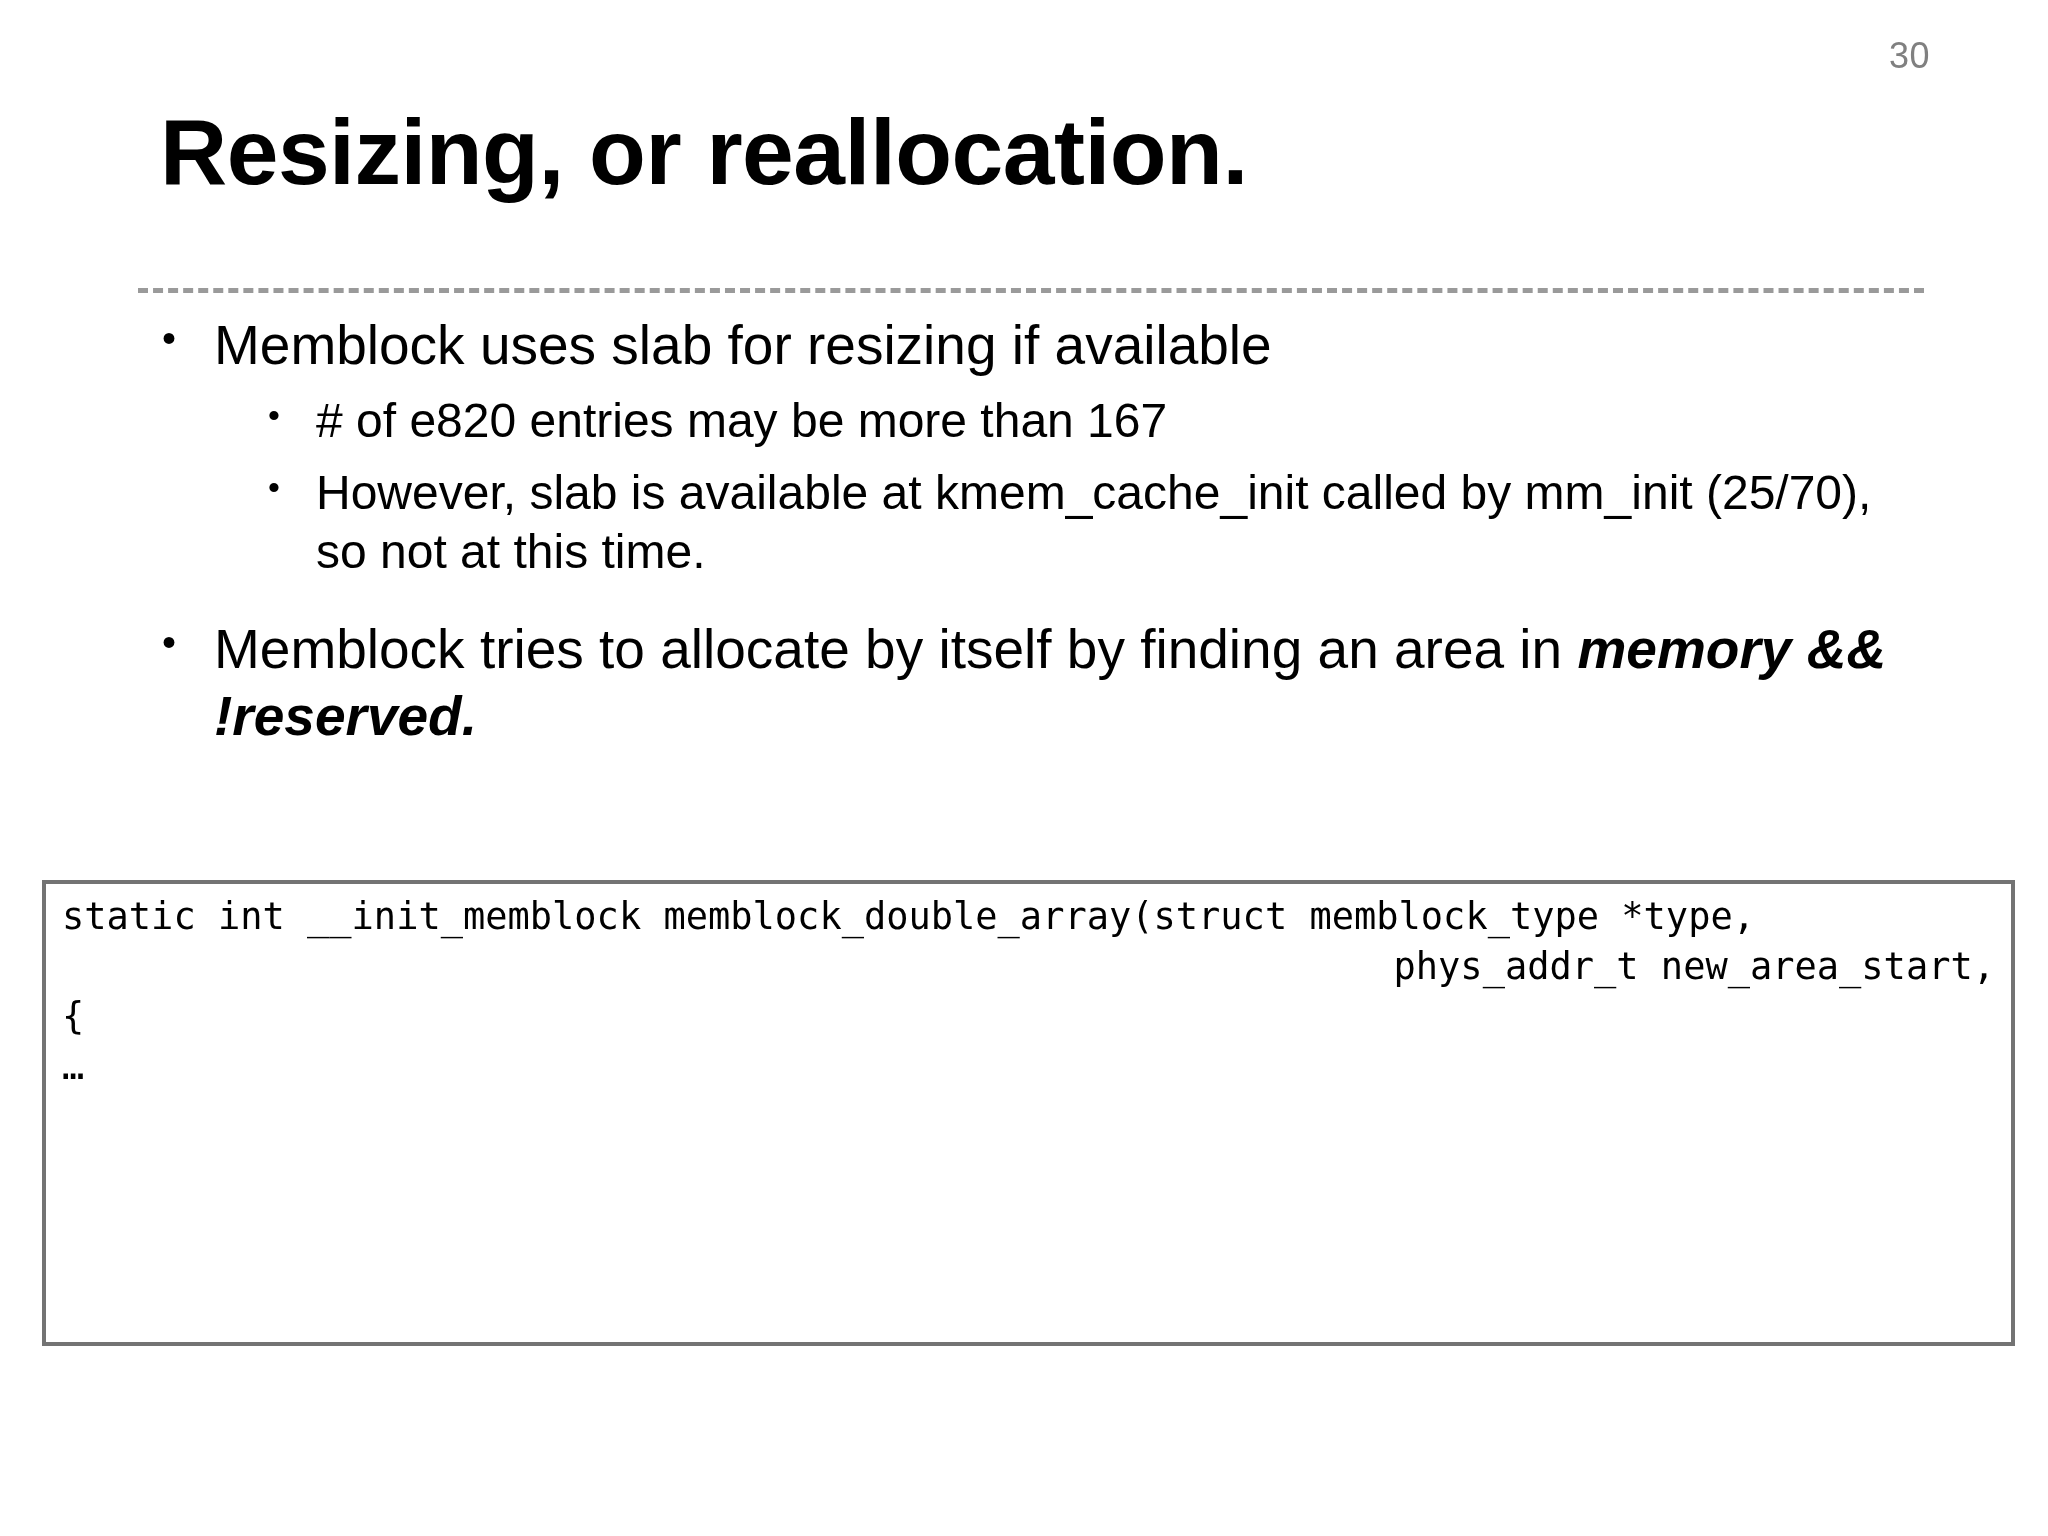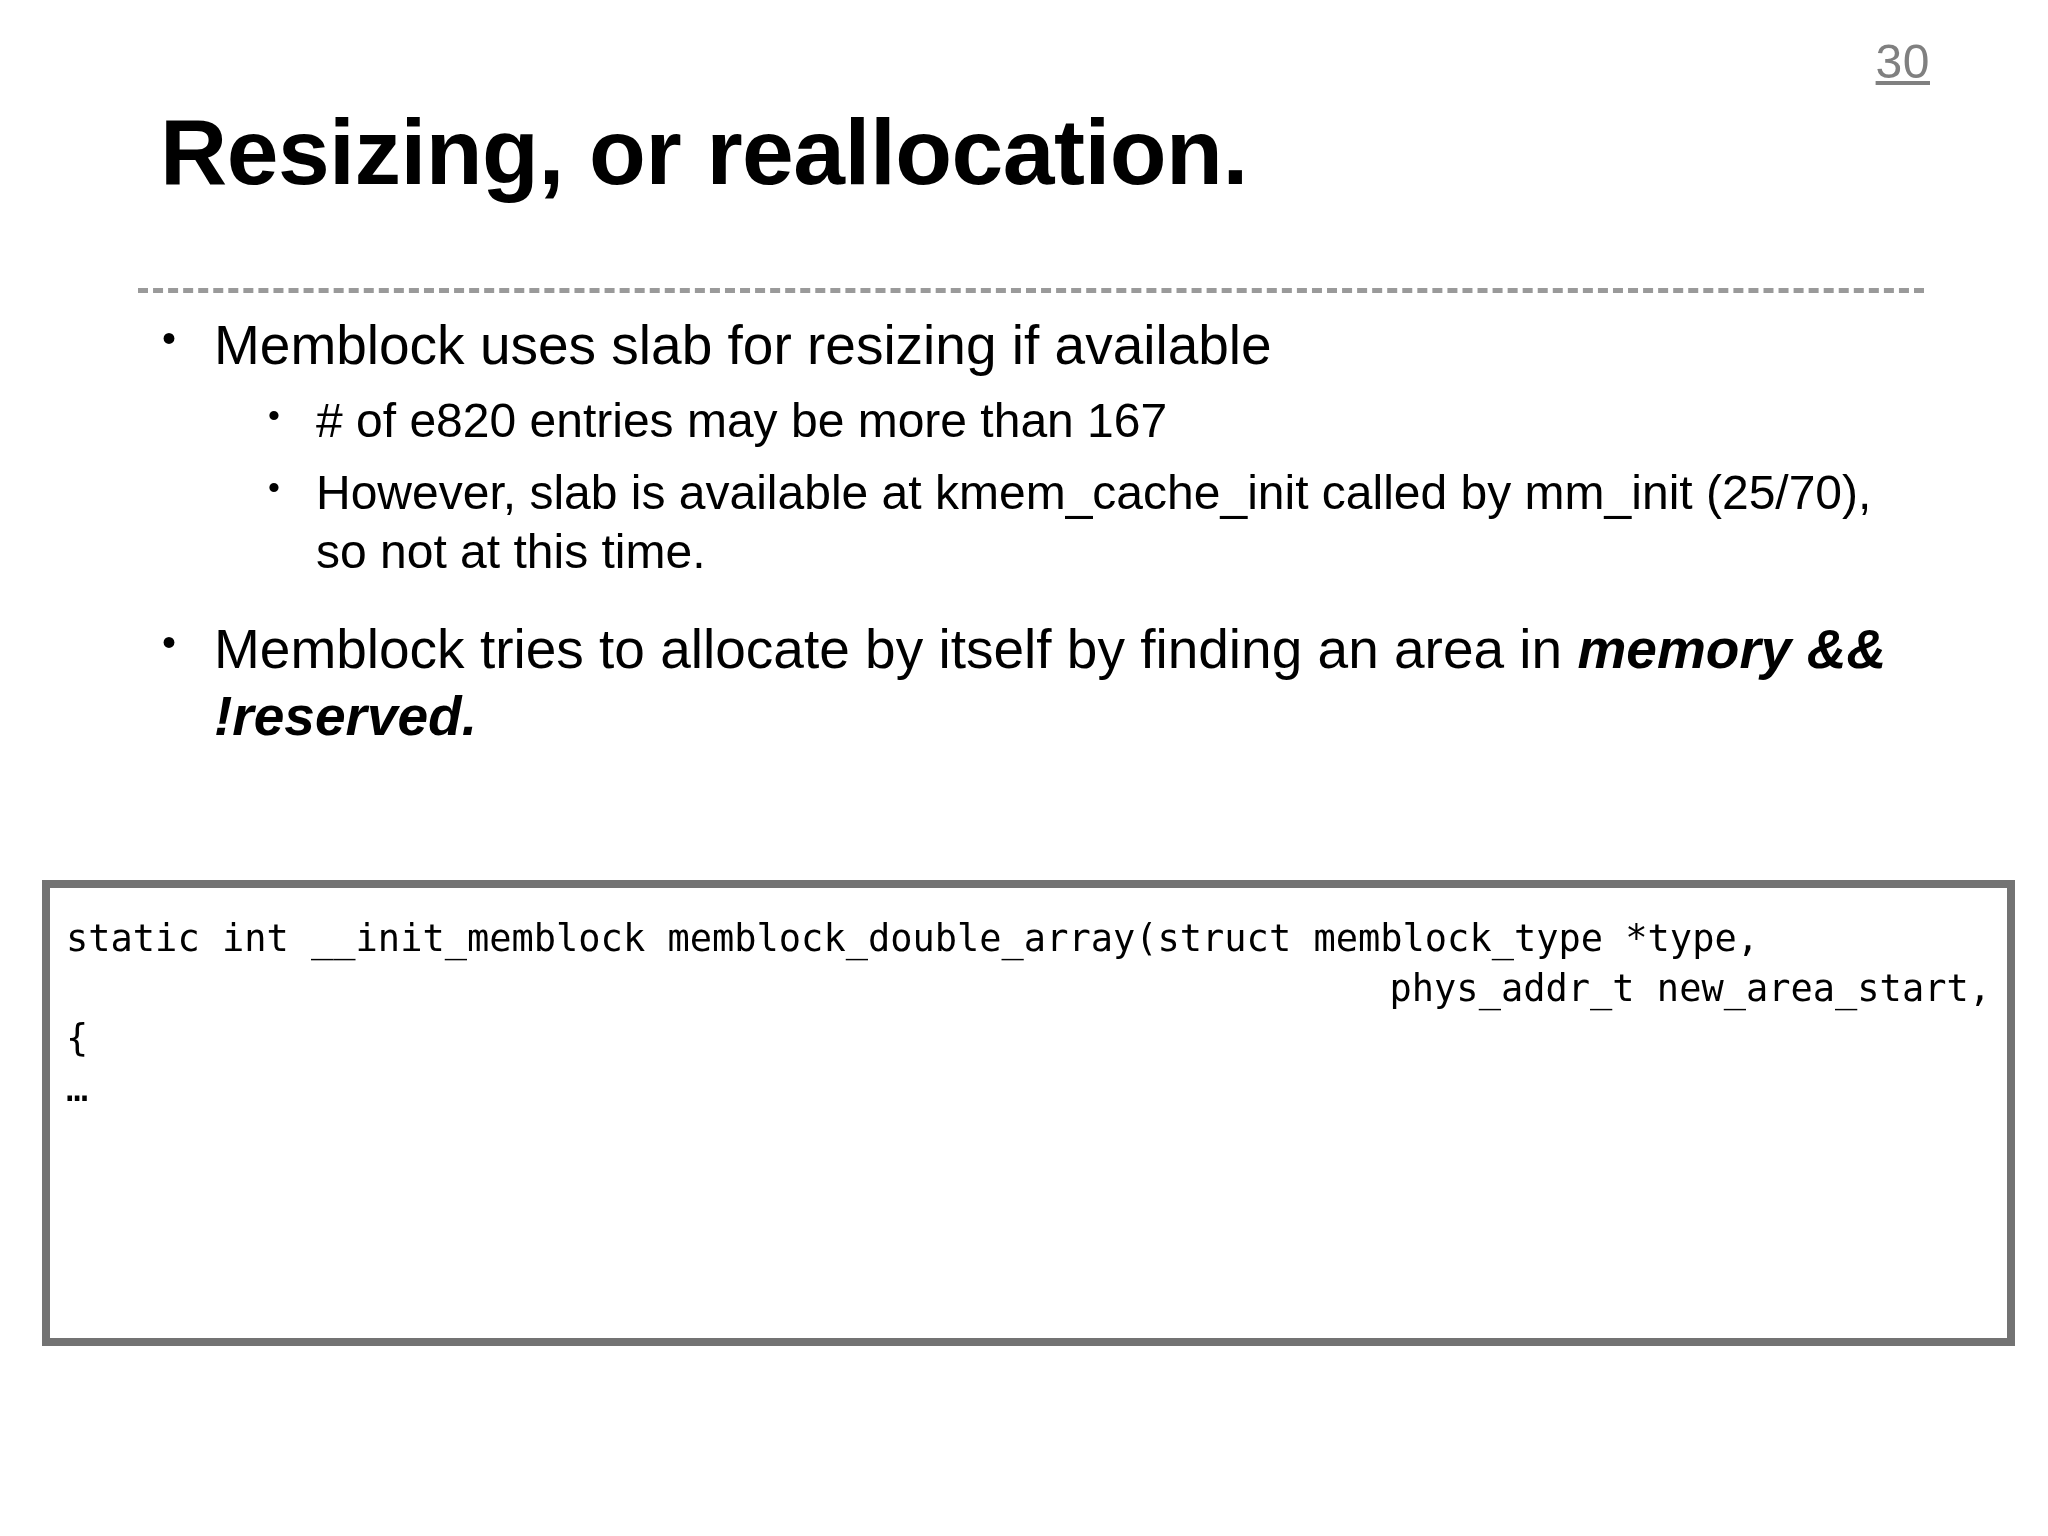--- a/index.html
+++ b/index.html
@@ -18,26 +18,25 @@
     width: 2048px;
     height: 1536px;
     background: #ffffff;
   }
 
   
   .page-number {
     position: absolute;
     top: 38px;
     right: 118px;
-    font-size: 48px;
+    font-size: 36px;
     color: #808080;
     font-family: "Liberation Sans", sans-serif;
     letter-spacing: 0.5px;
     line-height: 1;
-    text-decoration: underline;
   }
 
   
   .slide-title {
     position: absolute;
     left: 160px;
     top: 104px;
     font-size: 93px;
     font-weight: 700;
     color: #000000;
@@ -109,23 +108,23 @@
     font-weight: bold;
   }
 
   
   .code-box {
     position: absolute;
     left: 42px;
     top: 880px;
     width: 1973px;
     height: 466px;
-    border: 8px solid #737373;
+    border: 4px solid #737373;
     background: #ffffff;
-    padding: 26px 16px 14px 16px;
+    padding: 8px 16px 14px 16px;
     overflow: hidden;
   }
 
   .code-line {
     font-family: "DejaVu Sans Mono", "Liberation Mono", monospace;
     font-size: 37px;
     line-height: 50px;
     color: #000000;
     white-space: pre;
     letter-spacing: 0px;

